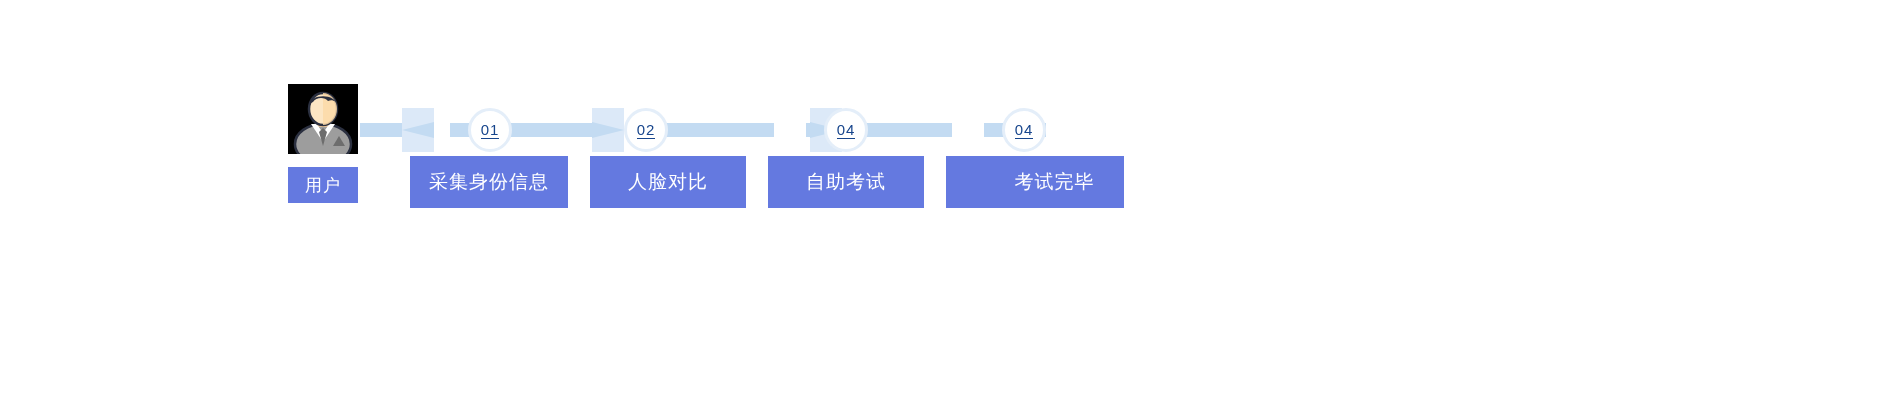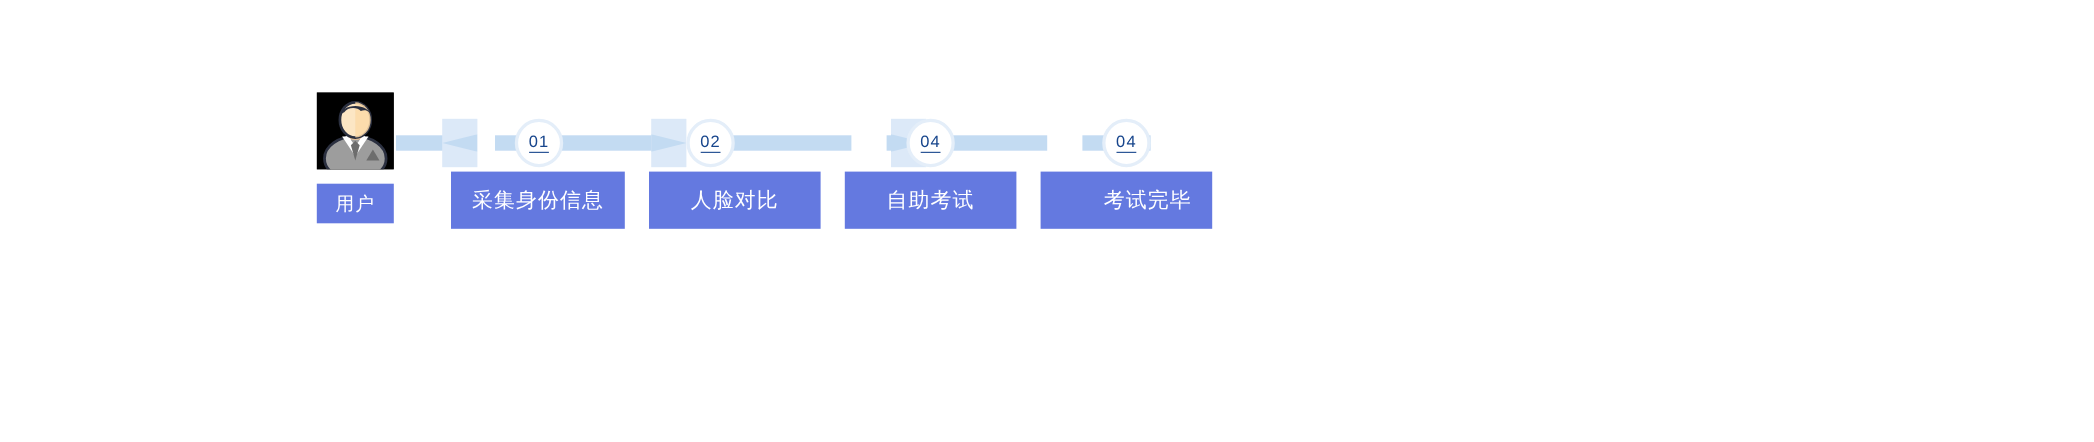--- a/index.html
+++ b/index.html
@@ -177,17 +177,17 @@
 
   <div class="chip step-chip" style="left:410px; width:158px;">
     <span>采集身份信息</span>
   </div>
   <div class="chip step-chip" style="left:590px; width:156px;">
     <span>人脸对比</span>
   </div>
   <div class="chip step-chip" style="left:768px; width:156px;justify-content:center;">
     <span>自助考试</span>
   </div>
-  <div class="chip step-chip" style="left:946px; width:156px;padding-left:39px;">
+  <div class="chip step-chip" style="left:946px; width:178px;padding-left:39px;">
     <span>考试完毕</span>
   </div>
 
 </div>
 
 </body></html>

